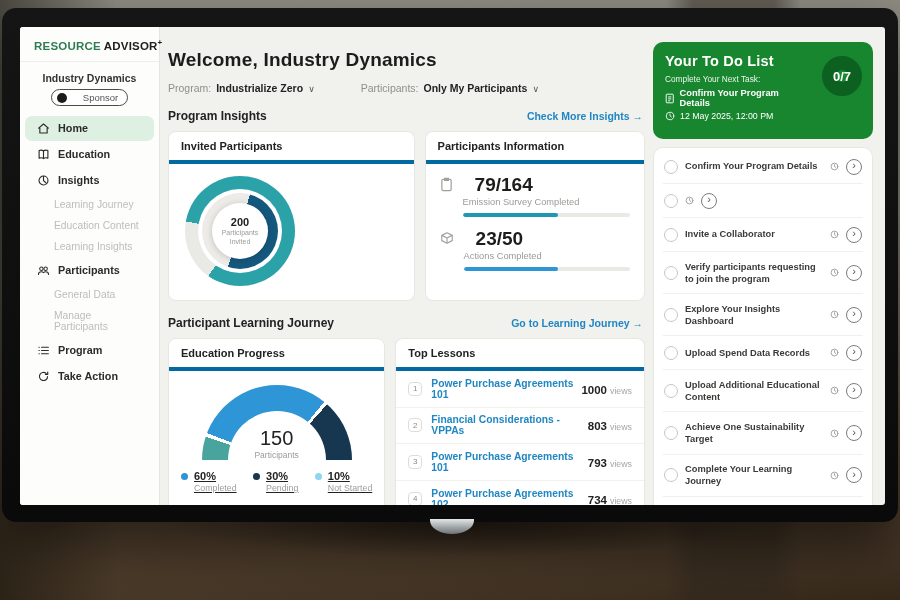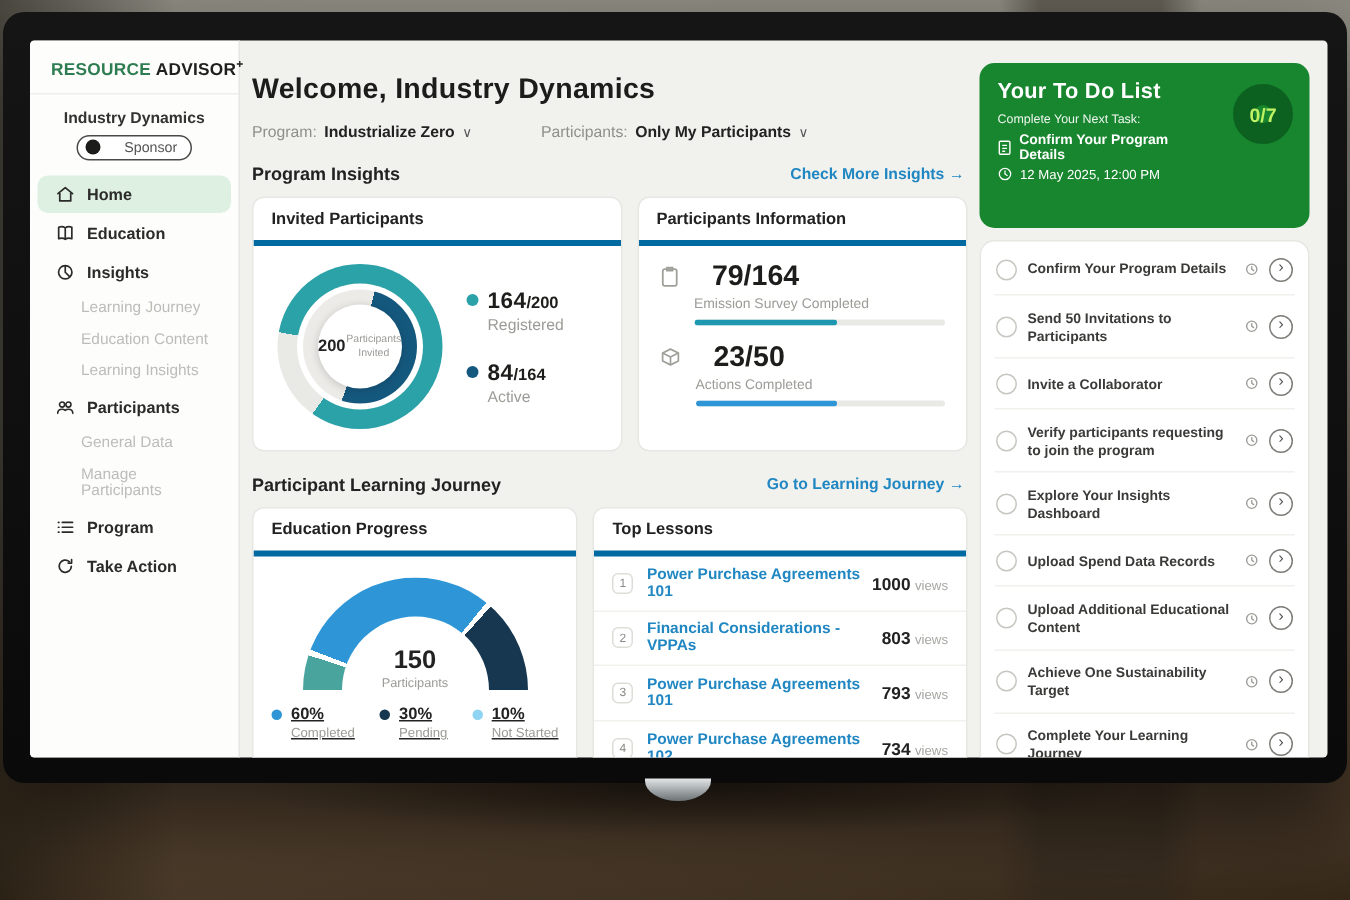--- a/index.html
+++ b/index.html
@@ -63,21 +63,21 @@
   .cards-row { display:flex; gap:10px; }
   .card { background:#fff; border:1px solid #e7e7e2; border-radius:8px; overflow:hidden; }
   .card-header { padding:8px 12px; border-bottom:4px solid #0369a1; font-size:11px; font-weight:bold; color:#222; }
 
   
   .card-invited { flex:1.12; }
   .invited-body { display:flex; align-items:center; gap:16px; padding:12px 10px 14px 16px; }
   .donut { width:110px; height:110px; border-radius:50%; position:relative; flex:none; }
   .d-gap { position:absolute; inset:13px; background:#fff; border-radius:50%; }
   .d-inner { position:absolute; inset:17px; border-radius:50%; }
-  .d-center { position:absolute; inset:27px; background:#fff; border-radius:50%; box-shadow:0 1px 6px rgba(0,0,0,.18); display:flex; flex-direction:row; align-items:center; justify-content:center; text-align:center; }
+  .d-center { position:absolute; inset:27px; background:#fff; border-radius:50%; box-shadow:0 1px 6px rgba(0,0,0,.18); display:flex; flex-direction:column; align-items:center; justify-content:center; text-align:center; }
   .d-center .v { font-size:11px; font-weight:bold; color:#222; }
   .d-center .l { font-size:7px; color:#9b9b97; line-height:1.3; width:50px; }
   .legend-v { display:flex; flex-direction:column; gap:17px; }
   .legend-item { position:relative; padding-left:14px; }
   .legend-item .dot { position:absolute; left:0; top:4px; width:8px; height:8px; border-radius:50%; }
   .legend-item .num { font-size:15px; font-weight:bold; color:#1d1d1b; letter-spacing:.3px; }
   .legend-item .den { font-size:11px; font-weight:bold; color:#1d1d1b; }
   .legend-item .lab { font-size:10.5px; color:#9b9b97; margin-top:1px; }
 
   
@@ -90,46 +90,46 @@
   .info-lab { font-size:9.3px; color:#9b9b97; margin-top:1px; }
   .bar-track { height:4px; background:#e9e9e5; border-radius:2px; margin-top:6px; overflow:hidden; }
   .bar-fill { height:100%; border-radius:2px; }
 
   
   .card-edu { flex:0.93; }
   .gauge-wrap { width:150px; height:75px; margin:14px auto 2px; position:relative; overflow:hidden; }
   .gauge-arc { width:150px; height:150px; border-radius:50%; }
   .gauge-hole { position:absolute; left:26px; top:26px; width:98px; height:98px; border-radius:50%; background:#fff; }
   .gauge-center { position:absolute; left:0; bottom:0; width:100%; text-align:center; }
-  .gauge-center .v { font-size:17px; font-weight:bold; color:#222; }
+  .gauge-center .v { font-size:20px; font-weight:normal; color:#222; }
   .gauge-center .l { font-size:8.5px; color:#9b9b97; }
   .edu-legend { display:flex; justify-content:space-between; padding:8px 12px 10px; }
   .edu-leg-item { position:relative; padding-left:13px;text-decoration:underline; }
   .edu-leg-item .dot { position:absolute; left:0; top:2.5px; width:7px; height:7px; border-radius:50%; }
   .edu-leg-item .p { font-size:11px; font-weight:bold; color:#222; }
   .edu-leg-item .l { font-size:8.8px; color:#9b9b97; margin-top:1px; }
 
   
   .card-lessons { flex:1.07; }
   .lesson-row { display:flex; align-items:center; padding:6.8px 12px; border-bottom:1px solid #f1f1ed; }
   .lesson-row:last-child { border-bottom:none; }
   .rank { width:14px; height:14px; border:1px solid #ddddd8; border-radius:4px; font-size:8px; color:#8a8a86; display:flex; align-items:center; justify-content:center; flex:none; }
   .lesson-title { flex:1; margin-left:9px; font-size:10.3px; font-weight:bold; color:#2187c2; cursor:pointer; }
   .views-num { font-size:11.5px; font-weight:bold; color:#222; }
   .views-lab { font-size:8.8px; color:#a6a6a2; margin-left:3px; }
 
   
   .rightcol { width:237px; flex:none; padding:15px 12px 0 5px; display:flex; flex-direction:column; overflow:hidden; }
-  .todo-hero { background:#17862e; border-radius:10px; padding:11px 12px; color:#fff; position:relative; flex:none; height:110px; }
+  .todo-hero { background:#17862e; border-radius:10px; padding:11px 12px; color:#fff; position:relative; flex:none; height:97px; }
   .todo-hero .title { font-size:14.5px; font-weight:bold; letter-spacing:.2px; }
   .todo-hero .sub { font-size:8.3px; opacity:.92; margin:5px 0 4px; }
   .hero-row { display:flex; align-items:center; gap:5px; font-size:9.3px; font-weight:bold; margin-top:3px; width:140px; }
   .hero-row.time { font-weight:normal; font-size:8.8px; }
   .ring { position:absolute; right:11px; top:14px; width:40px; height:40px; border:14px solid #0c6120; border-radius:50%; display:flex; align-items:center; justify-content:center; }
-  .ring span { font-size:13px; font-weight:bold; color:#bef264; white-space:nowrap; }
+  .ring span { font-size:13px; font-weight:bold; color:#ffffff; white-space:nowrap; }
   .todo-card { background:#fff; border:1px solid #e7e7e2; border-radius:10px; margin-top:8px; padding:2px 9px; flex:none; }
   .todo-item { display:flex; align-items:center; gap:7px; padding:8.5px 1px; border-bottom:1px solid #f0f0ec; cursor:pointer; }
   .todo-item:last-of-type { border-bottom:none; }
   .cb { width:14px; height:14px; border:1.4px solid #c7c7c2; border-radius:50%; flex:none; }
   .todo-label { flex:1; font-size:9.3px; font-weight:bold; color:#3a3a38; line-height:1.3; }
   .mini-clock { flex:none; color:#9b9b97; }
   .go { width:16px; height:16px; border:1.3px solid #7c7c78; border-radius:50%; color:#555; font-size:11px; line-height:1; display:flex; align-items:center; justify-content:center; flex:none; padding-bottom:2px; }
   .collapse { text-align:center; font-size:10.5px; font-weight:bold; color:#2187c2; padding:8px 0 9px; cursor:pointer; }
 </style>
 </head>
@@ -227,32 +227,20 @@
       <div class="card card-invited">
         <div class="card-header">Invited Participants</div>
         <div class="invited-body">
           <div class="donut">
             <div class="donut gauge-paint" style="position: absolute; inset: 0px; background: conic-gradient(from 280deg, rgb(43, 161, 168) 0%, rgb(43, 161, 168) 82%, rgb(233, 233, 229) 82%, rgb(233, 233, 229) 100%);"></div>
             <div class="d-gap"></div>
             <div class="d-inner" style="background: conic-gradient(from 15deg, rgb(21, 88, 126) 0%, rgb(21, 88, 126) 51%, rgb(236, 235, 231) 51%, rgb(236, 235, 231) 100%);"></div>
             <div class="d-center">
               <span class="v">200</span>
               <span class="l">Participants Invited</span>
-            </div>
-          </div>
-          <div class="legend-v">
-            <div class="legend-item">
-              <span class="dot" style="background:#2ba1a8"></span>
-              <span class="num">164</span><span class="den">/200</span>
-              <div class="lab">Registered</div>
-            </div>
-            <div class="legend-item">
-              <span class="dot" style="background:#15587e"></span>
-              <span class="num">84</span><span class="den">/164</span>
-              <div class="lab">Active</div>
             </div>
           </div>
         </div>
       </div>
 
       <div class="card card-info">
         <div class="card-header">Participants Information</div>
         <div class="info-body">
           <div class="info-row">
             <svg class="info-icon" width="13" height="15" viewBox="0 0 14 16" fill="none" stroke="#a0a09b" stroke-width="1.3" stroke-linecap="round">
@@ -378,21 +366,20 @@
         <span class="cb"></span>
         <span class="todo-label">Confirm Your Program Details</span>
         <svg class="mini-clock" width="9" height="9" viewBox="0 0 14 14" fill="none" stroke="#9b9b97" stroke-width="1.4" stroke-linecap="round">
             <circle cx="7" cy="7" r="5.3"></circle>
             <path d="M7 4.2V7l2 1.4"></path>
           </svg>
         <span class="go">›</span>
       </div>
       <div class="todo-item">
         <span class="cb"></span>
-        <span class="todo-label">Send 50 Invitations to Participants</span>
         <svg class="mini-clock" width="9" height="9" viewBox="0 0 14 14" fill="none" stroke="#9b9b97" stroke-width="1.4" stroke-linecap="round">
             <circle cx="7" cy="7" r="5.3"></circle>
             <path d="M7 4.2V7l2 1.4"></path>
           </svg>
         <span class="go">›</span>
       </div>
       <div class="todo-item">
         <span class="cb"></span>
         <span class="todo-label">Invite a Collaborator</span>
         <svg class="mini-clock" width="9" height="9" viewBox="0 0 14 14" fill="none" stroke="#9b9b97" stroke-width="1.4" stroke-linecap="round">

